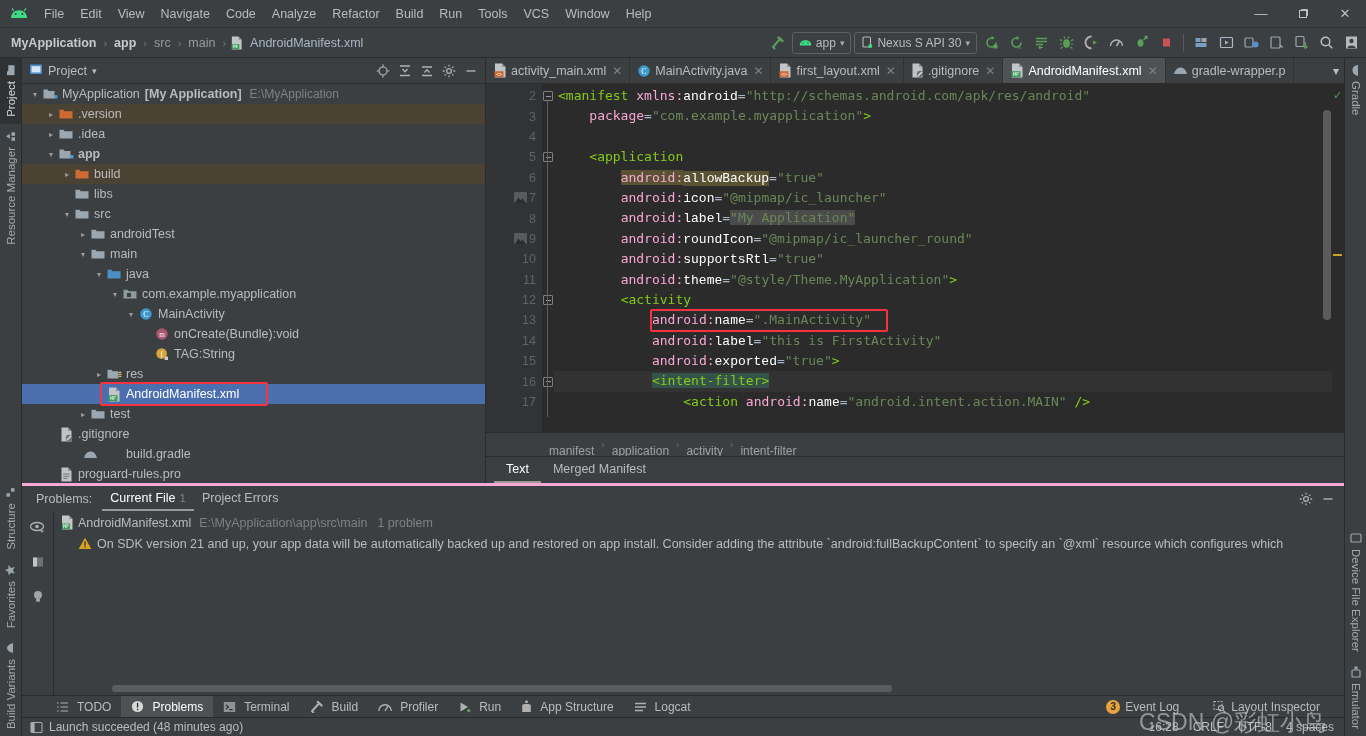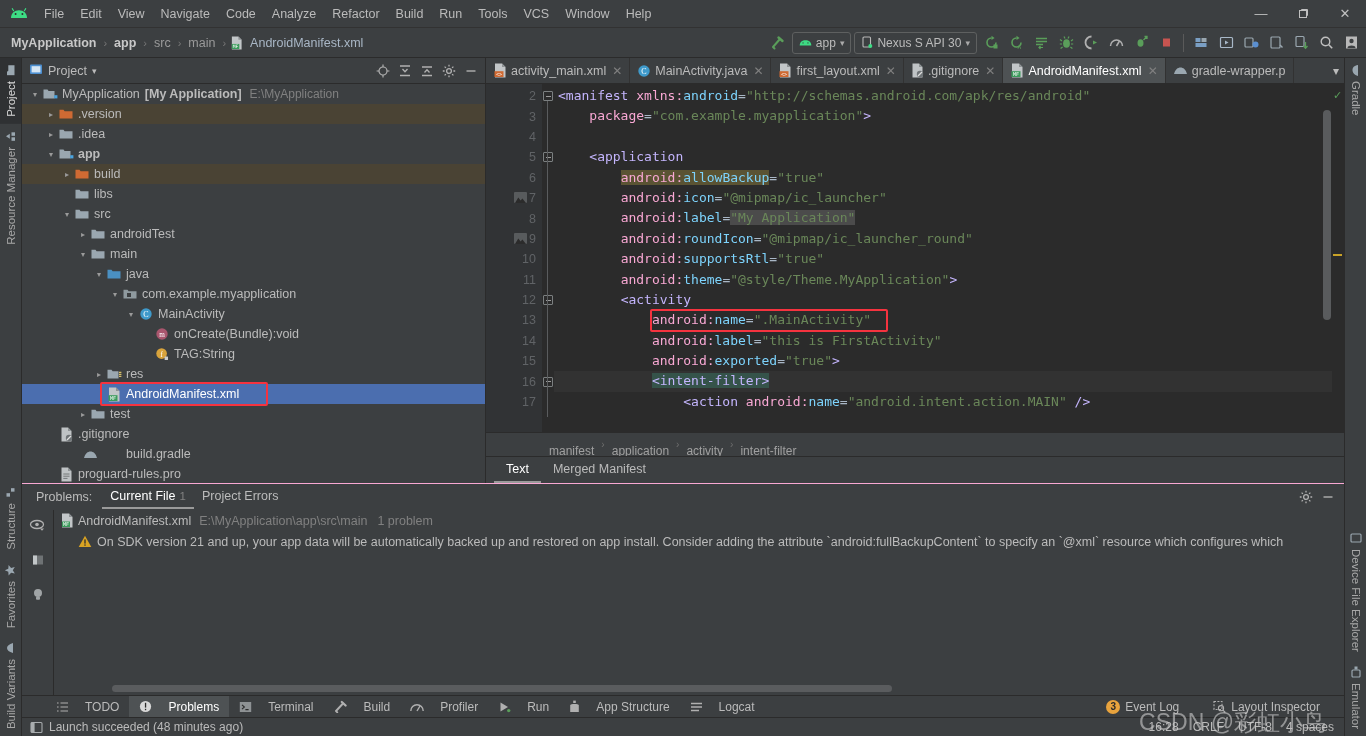--- a/index.html
+++ b/index.html
@@ -104,23 +104,23 @@
                display:flex; align-items:flex-end; justify-content:center; overflow:hidden;}
   #fold-col{ width:12px; flex:none; background:#2b2b2b; position:relative; padding-top:2px;}
   .foldmark{ position:absolute; left:1px; width:10px; height:10px; border:1px solid #7b7f80; background:#2b2b2b;
              border-radius:1px; display:flex; align-items:center; justify-content:center; }
   .foldmark:after{ content:""; width:5px; height:1px; background:#9a9a9a;}
   .foldline{ position:absolute; left:5px; width:1px; background:#5a5c5e;}
   #code-lines{ flex:1; padding-top:2px; position:relative; overflow:hidden;}
   .cline{ height:20.4px; line-height:20.4px; font-size:13px; white-space:pre;
           font-family:"DejaVu Sans Mono", monospace; padding-left:4px;}
   .cline.cur{ background:#323232;}
-  .tok-tag{ color:#c4b5fd;}
+  .tok-tag{ color:#84cc16;}
   .tok-attr{ color:#f9a8d4;}
-  .tok-ns{ color:#7dd3fc;}
+  .tok-ns{ color:#ffffff;font-family:Liberation Mono, monospace;}
   .tok-eq{ color:#a9b7c6;}
   .tok-str{ color:#6a8759;}
   .tok-plain{ color:#a9b7c6;}
   .hl-ident{ background:#5a5333;}
   .hl-str{ background:#4b4b4b;}
   .hl-tf{ background:#35534a;}
   #name-highlight{ position:absolute; border:2px solid #f5333f; border-radius:2px; pointer-events:none; z-index:5;}
   #code-scroll-thumb{ position:absolute; right:13px; top:26px; width:8px; height:210px; background:#595b5d; border-radius:4px;}
   #marker-strip{ position:absolute; right:0; top:0; bottom:0; width:12px; background:#2b2b2b;}
   .marker{ position:absolute; right:2px; width:9px; height:2px;}
@@ -132,21 +132,21 @@
   .bc{ padding:0 3px;margin-top:13px;}
   .bc-sep{ color:#6e6e6e; margin:0 4px; font-size:10px;}
   #editor-modes{
     height:27px; background:#3c3f41; display:flex; align-items:flex-end; padding-left:8px;
     border-top:1px solid #2b2b2b;
   }
   .mode-tab{ padding:4px 12px 5px; font-size:12.5px; color:#bbbbbb; border-bottom:2px solid transparent;}
   .mode-tab.active{ border-bottom-color:#9a9a9a; color:#ffffff;}
 
   
-  #problems{ height:253px; background:#3c3f41; display:flex; flex-direction:column; border-top:1px solid #f9a8d4;}
+  #problems{ height:253px; background:#3c3f41; display:flex; flex-direction:column; border-top:3px solid #f9a8d4;}
   #problems-header{ height:26px; display:flex; align-items:center; padding-left:14px; gap:0;}
   #problems-header .plabel{ font-size:12.5px; color:#bbbbbb; margin-right:10px;}
   .ptab{ padding:4px 8px 4px; font-size:12.5px; color:#bbbbbb; border-bottom:2px solid transparent;
          display:flex; align-items:center; gap:4px;}
   .ptab.active{ border-bottom-color:#9a9a9a; color:#ffffff;}
   .ptab .cnt{ color:#808080; font-size:11.5px;}
   #problems-hdr-icons{ margin-left:auto; display:flex; align-items:center; gap:2px; padding-right:6px;}
   #problems-body{ flex:1; display:flex; min-height:0;}
   #problems-gutter{ width:32px; flex:none; display:flex; flex-direction:column; align-items:center; padding-top:6px; gap:14px;
                     border-right:1px solid #2b2b2b;}
@@ -156,21 +156,21 @@
   .pfile{ color:#bbbbbb; margin-left:4px;}
   .ppath{ color:#808080; margin-left:8px;}
   .pcount{ color:#808080; margin-left:10px;}
   .pmsg{ color:#bbbbbb; margin-left:5px;}
   #problems-hscroll{ height:10px; padding:0 6px 0 0; display:flex; align-items:center;}
   #problems-hthumb{ height:7px; background:#5a5c5e; border-radius:4px; margin-left:58px;}
 
   
   #bottombar{ height:22px; background:#3c3f41; display:flex; align-items:center;
               border-top:1px solid #2b2b2b; padding-left:24px;}
-  .bbtab{ display:flex; align-items:center; gap:16px; padding:2px 10px; font-size:12px; color:#bbbbbb; height:22px;}
+  .bbtab{ display:flex; align-items:center; gap:8px; padding:2px 10px; font-size:12px; color:#bbbbbb; height:22px;}
   .bbtab.active{ background:#4e5254; color:#ffffff;}
   #bottombar-right{ margin-left:auto; display:flex; align-items:center; gap:14px; padding-right:14px;}
   .badge{ background:#e8a33d; color:#2b2b2b; border-radius:50%; width:14px; height:14px; font-size:10px;
           display:flex; align-items:center; justify-content:center; font-weight:bold;}
 
   
   #statusbar{ height:22px; background:#3c3f41; display:flex; align-items:center;
               border-top:1px solid #2b2b2b; padding-left:8px; gap:6px; position:relative;}
   #status-msg{ font-size:12px; color:#bbbbbb;}
   #status-right{ margin-left:auto; display:flex; align-items:center; gap:14px; padding-right:10px; font-size:12px; color:#bbbbbb;}

